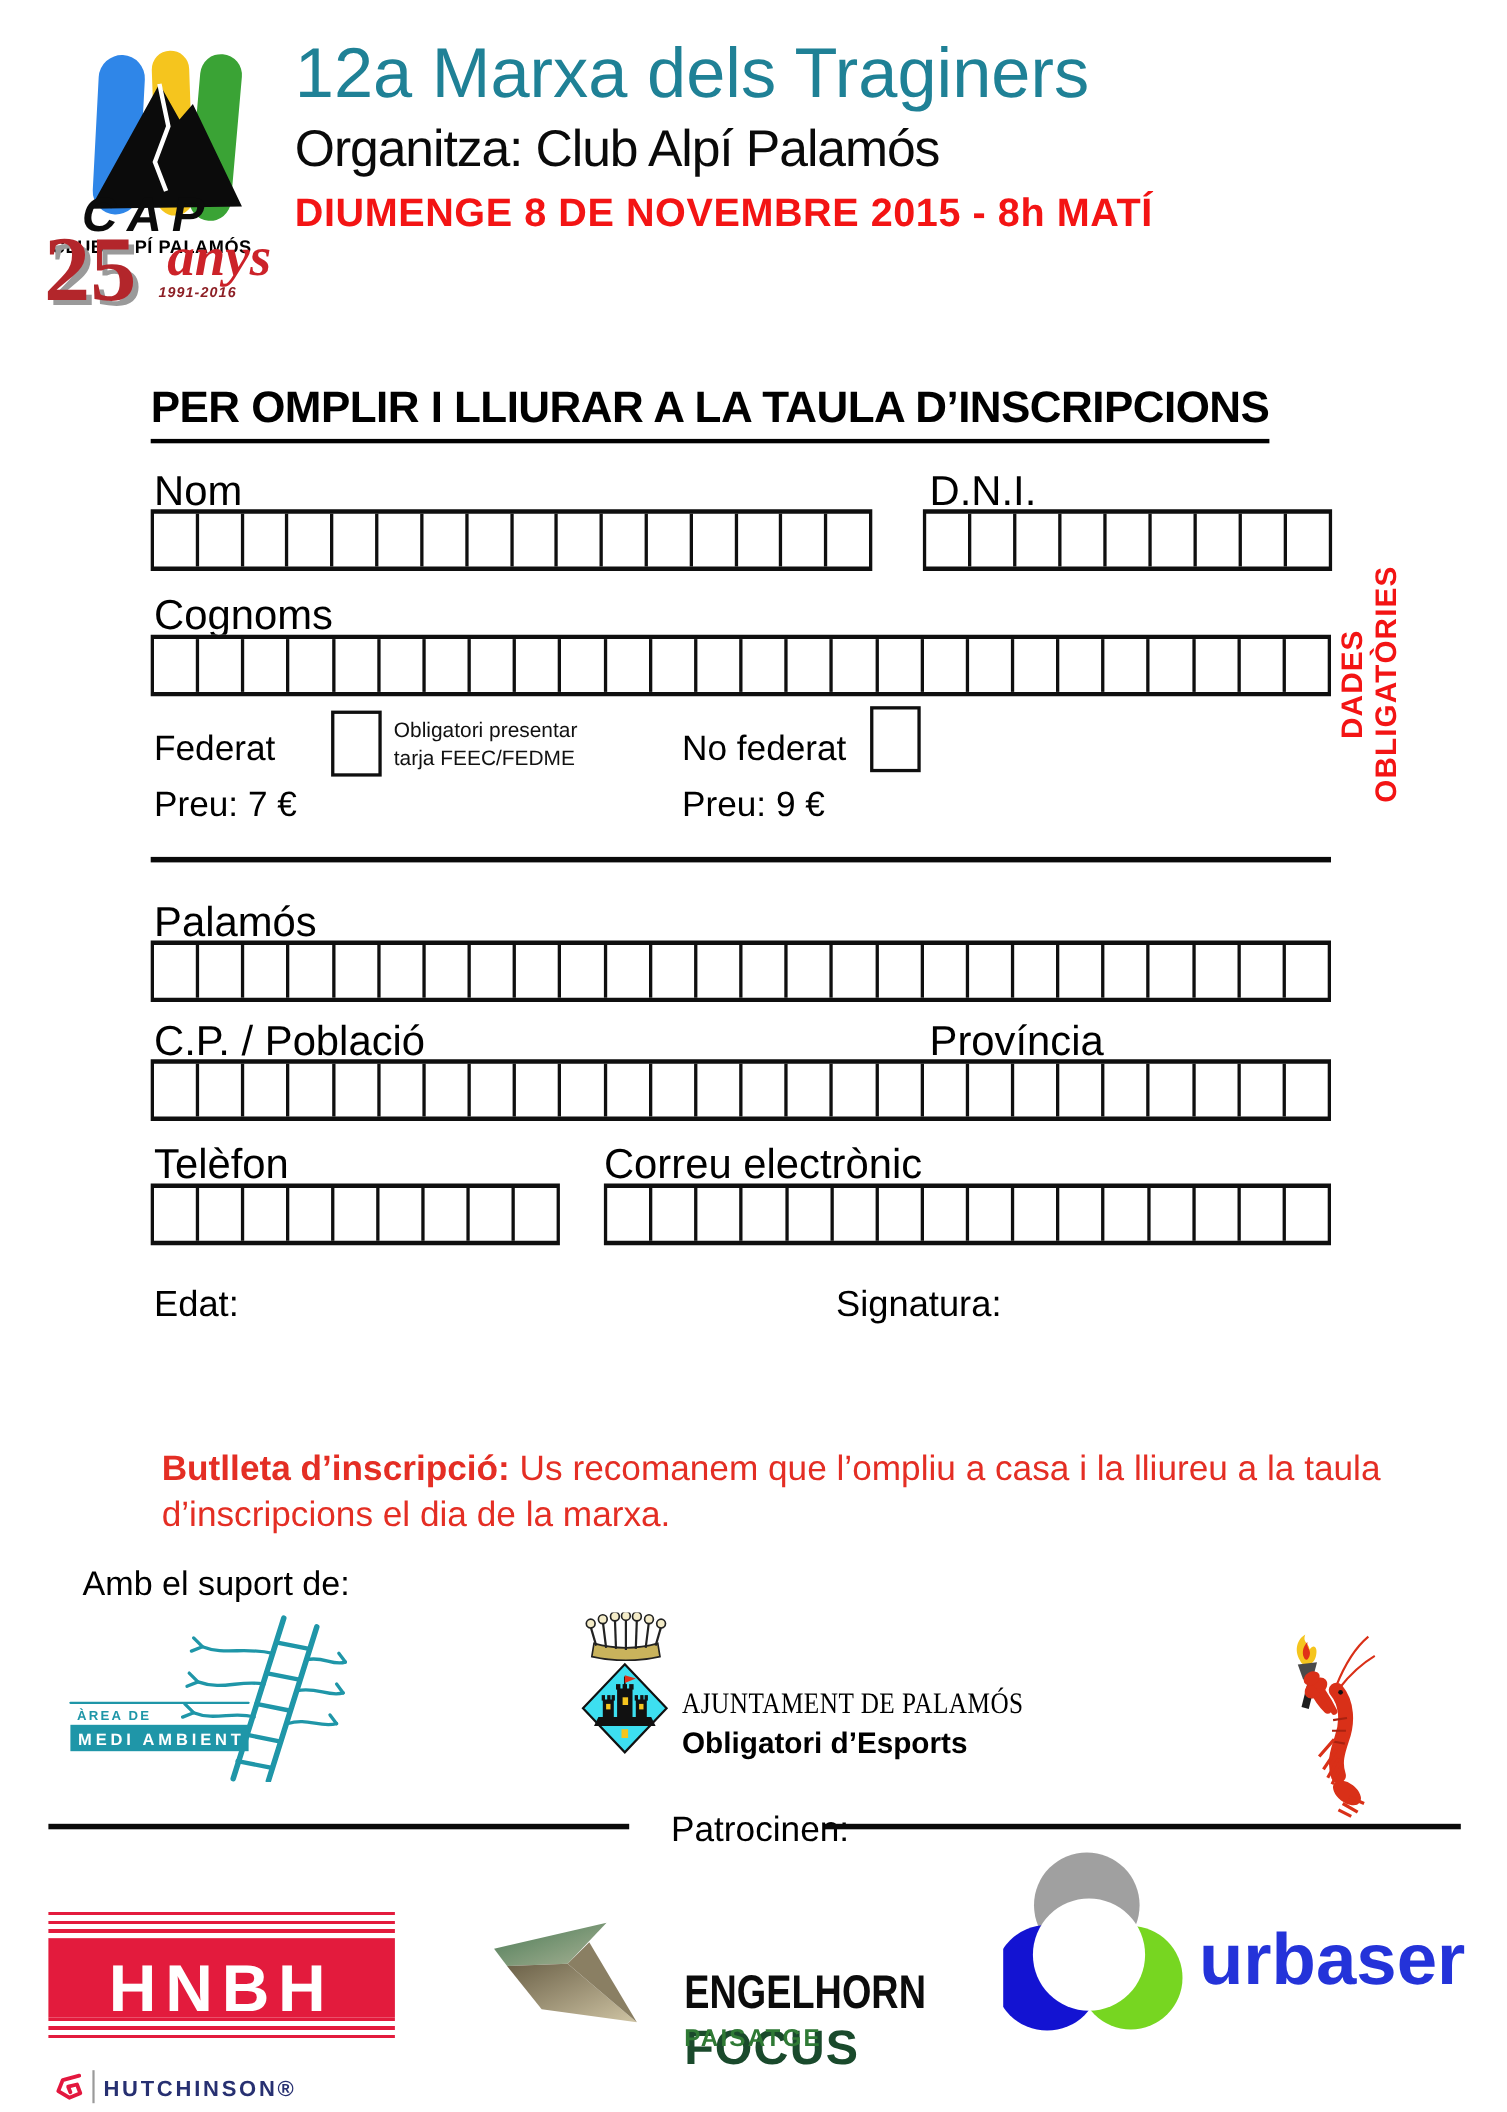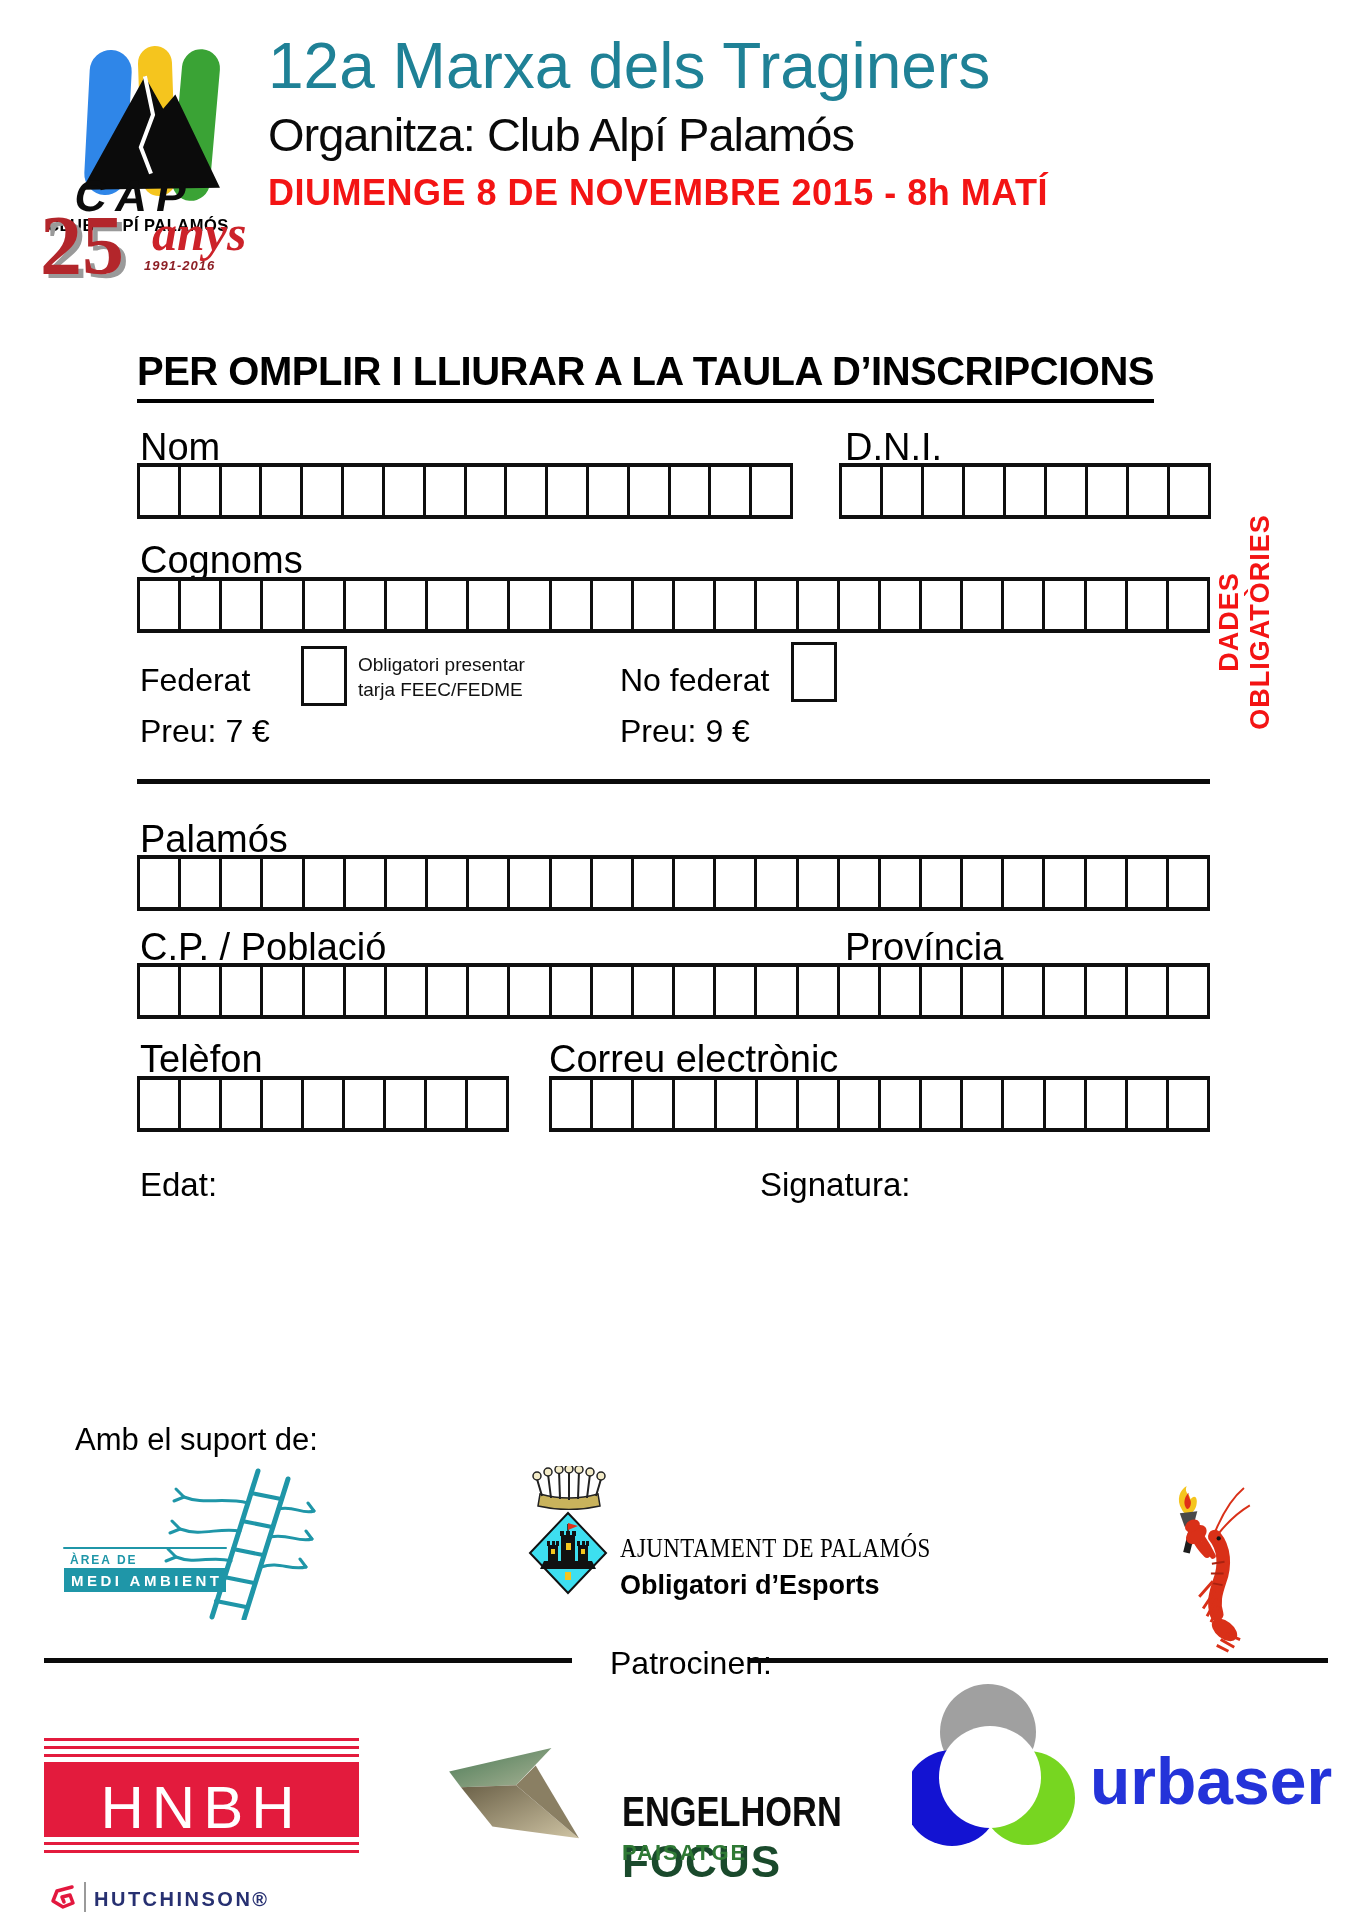--- a/index.html
+++ b/index.html
@@ -81,21 +81,21 @@
   .patro-line{position:absolute;height:5px;background:#0a0a0a;}
   #patro-line-left{left:44px;top:1658px;width:528px;}
   #patro-line-right{left:750px;top:1658px;width:578px;}
   #patro-label{left:610px;top:1645px;font-size:32px;}
 
   
   #hnbh-box{left:44px;top:1738px;width:315px;height:120px;}
   .hnbh-stripes{height:24px;background:repeating-linear-gradient(180deg,
                  var(--hnbh-red) 0 3px,#fff 3px 8px);}
   #hnbh-mid{height:72px;background:var(--hnbh-red);display:flex;align-items:center;justify-content:center;}
-  #hnbh-name{color:#fff;font-size:60px;font-weight:normal;letter-spacing:8px;line-height:1;margin-top:20px;}
+  #hnbh-name{color:#fff;font-size:60px;font-weight:bold;letter-spacing:8px;line-height:1;margin-top:20px;}
   #hutch-glyph{left:50px;top:1884px;width:26px;height:26px;}
   #hutch-divider{left:84px;top:1882px;width:2px;height:30px;background:#9a9a9a;}
   #hutchinson-text{left:94px;top:1888px;font-size:20px;font-weight:bold;letter-spacing:2.5px;
                    color:var(--hutchinson-navy);}
   #focus-logo{left:440px;top:1742px;width:155px;height:118px;}
   #focus-line1{left:622px;top:1840px;font-size:44px;font-weight:900;letter-spacing:1px;
                color:var(--focus-green);line-height:1;}
   #focus-line2{left:622px;top:1790px;font-size:43px;font-weight:900;color:#0c0c0c;line-height:1;
                transform:scaleX(.8);transform-origin:left top;white-space:nowrap;}
   #focus-line3{left:622px;top:1840px;font-size:22px;font-weight:bold;letter-spacing:2px;
@@ -298,20 +298,21 @@
       <div class="cell"></div>
       <div class="cell"></div>
       <div class="cell"></div>
       <div class="cell"></div>
       <div class="cell"></div>
     </div>
 
   <div class="flabel" id="edat-label">Edat:</div>
   <div class="flabel" id="signatura-label">Signatura:</div>
 
+  <p class="abs" id="note-text"><strong>Butlleta d’inscripció:</strong><span> Us recomanem que l’ompliu a casa i la lliureu a la taula</span><br><span>d’inscripcions el dia de la marxa.</span></p>
 
   <div class="flabel" id="support-heading">Amb el suport de:</div>
 
   <svg class="abs" id="medi-logo" viewBox="0 0 255 150">
     <g stroke="#1f96a8" fill="none" stroke-linecap="round">
       <path d="M196,2 L150,148" stroke-width="5"></path>
       <path d="M226,10 L182,150" stroke-width="5"></path>
       <path d="M189,24 L219,30" stroke-width="4"></path>
       <path d="M180,52 L210,58" stroke-width="4"></path>
       <path d="M171,80 L201,86" stroke-width="4"></path>

